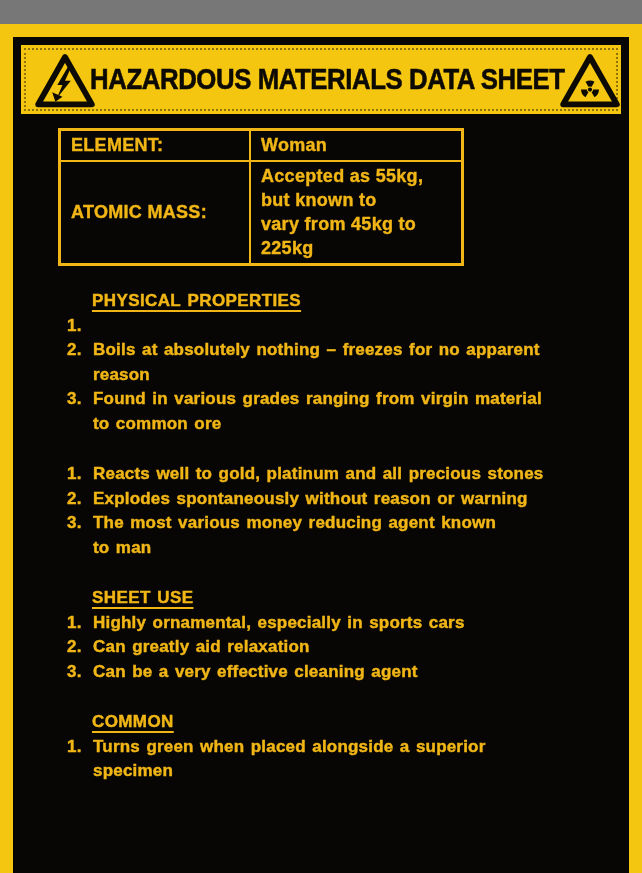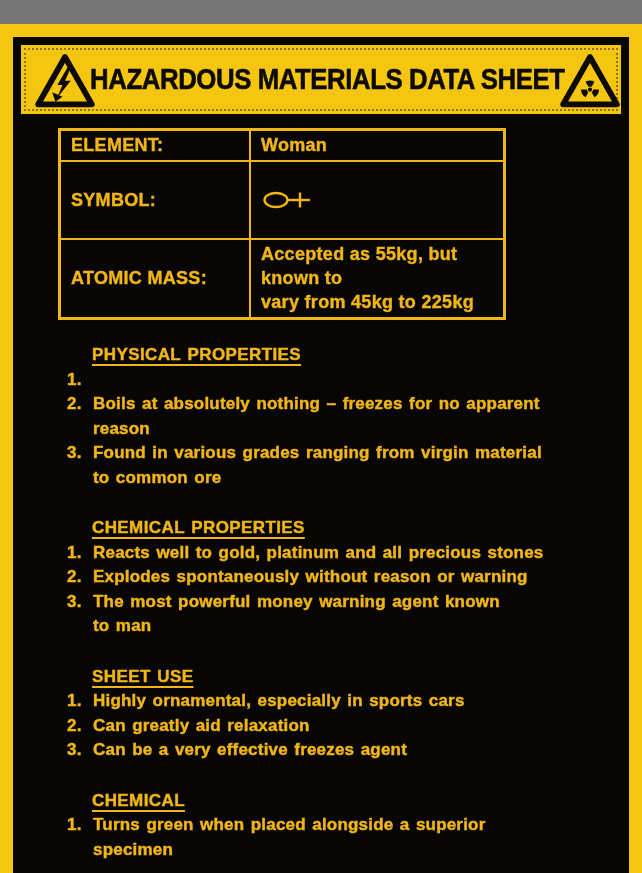--- a/index.html
+++ b/index.html
@@ -43,21 +43,21 @@
     color:var(--ink);
     font-size:25px;
     letter-spacing:-0.4px;
     white-space:nowrap;
     transform:scale(1.03,1.16);
     -webkit-text-stroke:0.5px var(--ink);
   }
   
   .data-table{
     margin:14px 0 0 45px;
-    width:448px;
+    width:406px;
     border-collapse:collapse;
     color:var(--gold);
     font-size:18px;
     table-layout:fixed;
     border-radius:9px;
   }
   .data-table,
   .data-table td{border:2.5px solid var(--gold);}
   .data-table{border-width:3px;}
   .data-table td{
@@ -119,30 +119,20 @@
       </svg>
     </div>
 
     <table class="data-table">
       <tbody>
         <tr>
           <td class="label-cell">ELEMENT:</td>
           <td class="value-cell">Woman</td>
         </tr>
         <tr>
-          <td class="label-cell">SYMBOL:</td>
-          <td class="value-cell">
-            <svg class="symbol-svg" width="50" height="20" viewBox="0 0 50 20">
-              <ellipse cx="13" cy="10" rx="11.5" ry="7" fill="none" stroke="#F1B616" stroke-width="2.4"></ellipse>
-              <line x1="24.5" y1="10" x2="47" y2="10" stroke="#F1B616" stroke-width="2.4"></line>
-              <line x1="37" y1="2.5" x2="37" y2="17.5" stroke="#F1B616" stroke-width="2.4"></line>
-            </svg>
-          </td>
-        </tr>
-        <tr>
           <td class="label-cell">ATOMIC MASS:</td>
           <td class="value-cell">Accepted as 55kg, but known to
 vary from 45kg to 225kg</td>
         </tr>
       </tbody>
     </table>
 
     <div class="sections">
 
       <div class="section">
@@ -156,54 +146,53 @@
 reason</span>
         </div>
         <div class="item">
           <span class="item-num">3.</span>
           <span class="item-text">Found in various grades ranging from virgin material
 to common ore</span>
         </div>
       </div>
 
       <div class="section">
-        <div class="section-heading">CHEMICAL PROPERTIES</div>
         <div class="item">
           <span class="item-num">1.</span>
           <span class="item-text">Reacts well to gold, platinum and all precious stones</span>
         </div>
         <div class="item">
           <span class="item-num">2.</span>
           <span class="item-text">Explodes spontaneously without reason or warning</span>
         </div>
         <div class="item">
           <span class="item-num">3.</span>
-          <span class="item-text">The most powerful money warning agent known
+          <span class="item-text">The most various money reducing agent known
 to man</span>
         </div>
       </div>
 
       <div class="section">
         <div class="section-heading">SHEET USE</div>
         <div class="item">
           <span class="item-num">1.</span>
           <span class="item-text">Highly ornamental, especially in sports cars</span>
         </div>
         <div class="item">
           <span class="item-num">2.</span>
           <span class="item-text">Can greatly aid relaxation</span>
         </div>
         <div class="item">
           <span class="item-num">3.</span>
-          <span class="item-text">Can be a very effective freezes agent</span>
-        </div>
-      </div>
-
-      <div class="section">
-        <div class="section-heading">CHEMICAL</div>
+          <span class="item-text">Can be a very effective cleaning agent</span>
+        </div>
+      </div>
+
+      <div class="section">
+        <div class="section-heading">COMMON</div>
         <div class="item">
           <span class="item-num">1.</span>
           <span class="item-text">Turns green when placed alongside a superior
 specimen</span>
         </div>
         
       </div>
 
     </div>
   </div>

